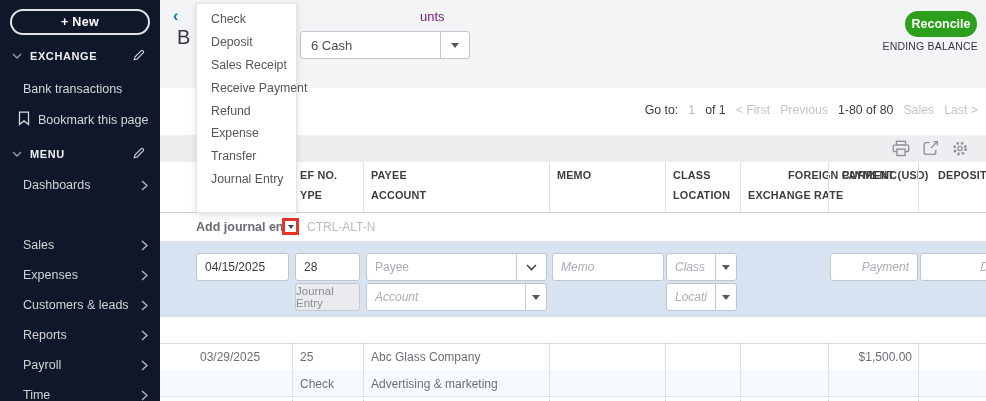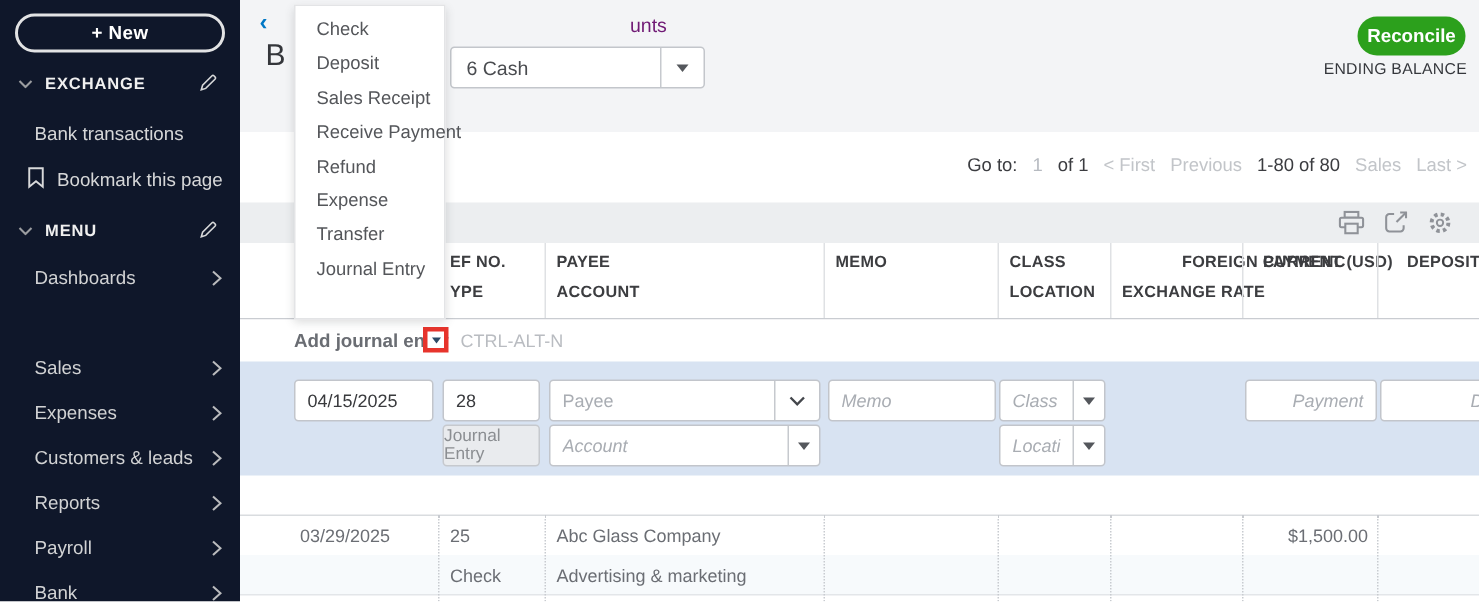--- a/index.html
+++ b/index.html
@@ -150,21 +150,21 @@
         <polyline points="1,1 6,5.5 1,10" fill="none" stroke="#b9babc" stroke-width="1.4"></polyline>
       </svg>
   </div>
   <div class="side-item" style="top:350px;">
     <span class="lbl">Payroll</span>
     <svg width="7" height="11" viewBox="0 0 7 11">
         <polyline points="1,1 6,5.5 1,10" fill="none" stroke="#b9babc" stroke-width="1.4"></polyline>
       </svg>
   </div>
   <div class="side-item" style="top:380px;">
-    <span class="lbl">Bank</span>
+    <span class="lbl">Time</span>
     <svg width="7" height="11" viewBox="0 0 7 11">
         <polyline points="1,1 6,5.5 1,10" fill="none" stroke="#b9babc" stroke-width="1.4"></polyline>
       </svg>
   </div>
 </div>
 
 <div class="main">
   <div class="topband"></div>
 
   <div class="back-chev">‹</div>

